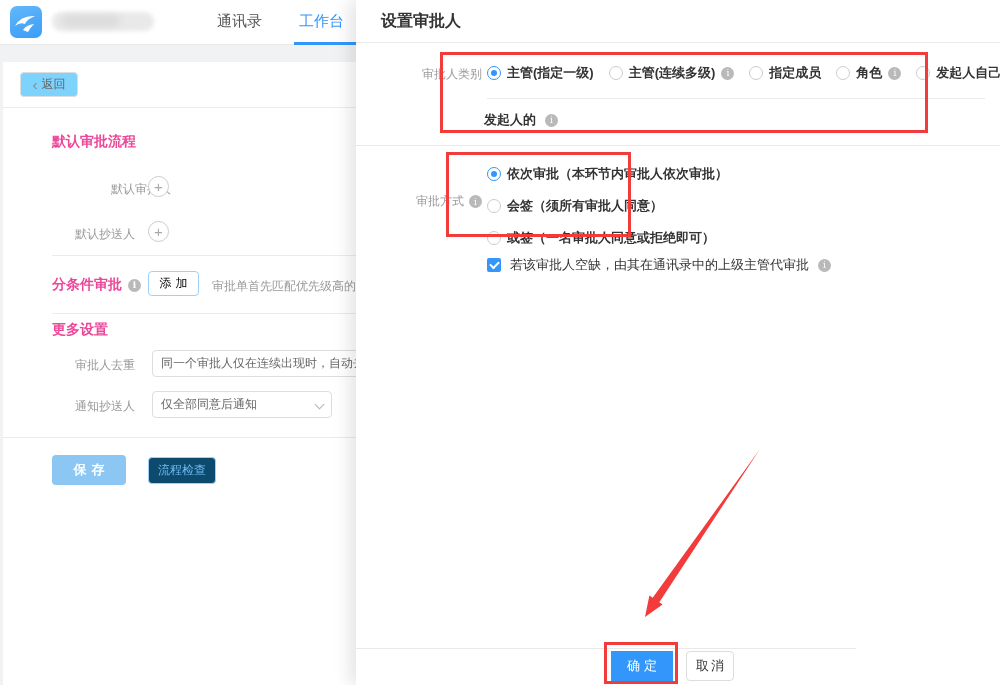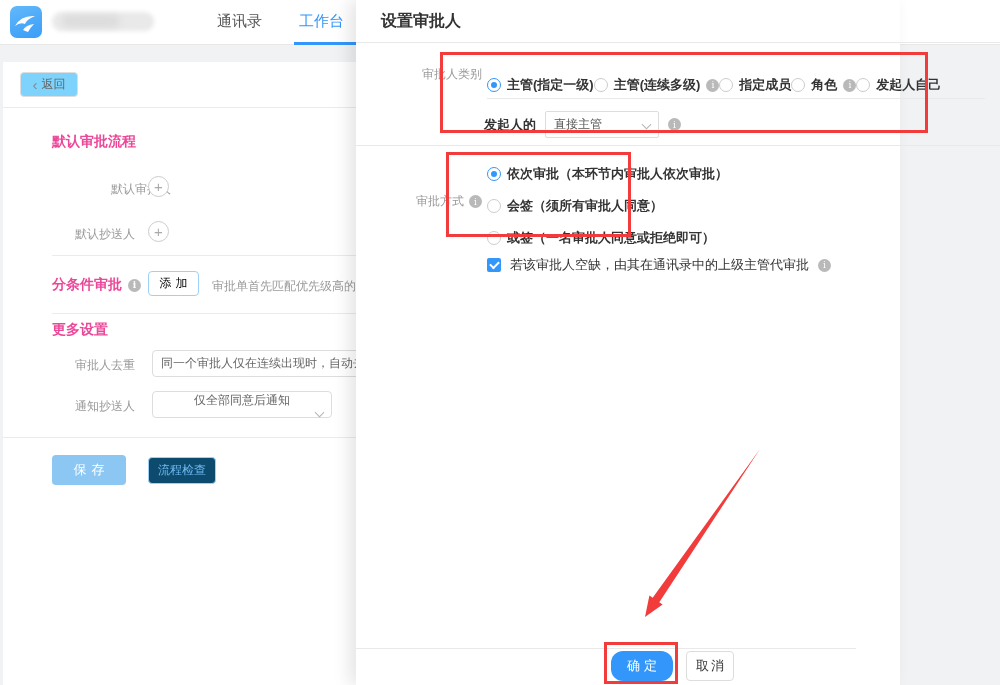--- a/index.html
+++ b/index.html
@@ -25,44 +25,44 @@
   .sec-title { position:absolute; font-size:14px; font-weight:bold; color:#ec4899; }
   .f-label { position:absolute; font-size:12px; color:#999; }
   .plus-circle { position:absolute; width:21px; height:21px; border:1px solid #ccc; border-radius:50%; background:#fff; cursor:pointer; }
   .plus-circle::before { content:"+"; position:absolute; left:0; top:0; width:100%; height:100%; display:flex; align-items:center; justify-content:center; color:#aaa; font-size:15px; line-height:1; }
   .info-i { display:inline-flex; width:13px; height:13px; border-radius:50%; background:#b9b9b9; align-items:center; justify-content:center; flex:none; }
   .info-i::before { content:"i"; color:#fff; font-size:9px; font-family:"DejaVu Serif",serif; }
   .add-btn { position:absolute; left:145px; top:209px; width:51px; height:25px; border:1px solid #9ed1f7; border-radius:4px; background:#fff; color:#000000; font-size:12px; display:flex; align-items:center; justify-content:center; letter-spacing:4px; text-indent:4px; cursor:pointer; }
   .hint-text { position:absolute; left:209px; top:216px; font-size:12px; color:#999; white-space:nowrap; }
   .select-box { position:absolute; border:1px solid #ddd; border-radius:4px; background:#fff; font-size:12px; color:#666; display:flex; align-items:center; padding:0 8px; cursor:pointer; }
   .chev { width:7px; height:7px; border-right:1px solid #b5b5b5; border-bottom:1px solid #b5b5b5; transform:rotate(45deg); margin-left:auto; flex:none; }
-  .save-btn { position:absolute; left:49px; top:393px; width:74px; height:30px; border:none; border-radius:4px; background:#8cc7f3; color:#fff; font-size:13px; letter-spacing:5px; text-indent:5px; display:flex; align-items:center; justify-content:center; cursor:pointer; }
+  .save-btn { position:absolute; left:49px; top:393px; width:74px; height:30px; border:none; border-radius:4px; background:#8cc7f3; color:#fff; font-size:13px; letter-spacing:5px; text-indent:5px; display:flex; align-items:center; justify-content:center; cursor:pointer;font-weight:bold; }
   .check-btn { position:absolute; left:145px; top:395px; width:68px; height:27px; border:1px solid #9ed1f7; border-radius:4px; background:#0c4a6e; color:#6fb9f0; font-size:12px; display:flex; align-items:center; justify-content:center; cursor:pointer; }
 
   
-  .modal { position:absolute; left:356px; top:0; width:544px; height:685px; background:#fff; box-shadow:-7px 0 16px rgba(0,0,0,.10); z-index:5;text-decoration:underline; }
+  .modal { position:absolute; left:356px; top:0; width:644px; height:685px; background:#fff; box-shadow:-7px 0 16px rgba(0,0,0,.10); z-index:5;text-decoration:underline; }
   .modal-title { position:absolute; left:25px; top:11px; font-size:16px; font-weight:bold; color:#333; }
   .m-div { position:absolute; height:1px; background:#e9e9e9; }
   .m-label { position:absolute; left:0; width:126px; text-align:right; font-size:12px; color:#999; }
-  .radio-row { position:absolute; left:131px; top:76px; display:flex; align-items:center; }
+  .radio-row { position:absolute; left:131px; top:64px; display:flex; align-items:center; gap:15px; }
   .radio { display:flex; align-items:center; gap:6px; cursor:pointer; }
   .rdot { width:14px; height:14px; border:1px solid #ccc; border-radius:50%; background:#fff; position:relative; flex:none; }
   .rdot.selected { border-color:#3296fa; }
   .rdot.selected::before { content:""; position:absolute; left:3px; top:3px; width:6px; height:6px; border-radius:50%; background:#3296fa; }
   .rlabel { font-size:13px; font-weight:bold; color:#333; white-space:nowrap; }
   .initiator-row { position:absolute; left:128px; top:111px; display:flex; align-items:center; gap:9px; }
   .initiator-label { font-size:13px; font-weight:bold; color:#333; }
   .m-select { position:relative; width:114px; height:27px; border:1px solid #ddd; border-radius:2px; font-size:12px; color:#555; display:flex; align-items:center; padding:0 8px; cursor:pointer; }
   .method-col { position:absolute; left:131px; top:165px; display:flex; flex-direction:column; gap:14px; }
   .m-label-flex { position:absolute; left:0; top:193px; width:126px; display:flex; justify-content:flex-end; align-items:center; gap:5px; font-size:12px; color:#999; }
   .cb-row { position:absolute; left:131px; top:256px; display:flex; align-items:center; gap:9px; }
   .checkbox { width:14px; height:14px; border-radius:2px; background:#3296fa; position:relative; flex:none; cursor:pointer; }
   .checkbox::before { content:""; position:absolute; left:3px; top:3px; width:7px; height:4px; border-left:2px solid #fff; border-bottom:2px solid #fff; transform:rotate(-45deg); }
   .cb-label { font-size:13px; color:#333; }
-  .confirm-btn { position:absolute; left:255px; top:651px; width:62px; height:30px; border:none; border-radius:12px; background:#3296fa; color:#fff; font-size:13px; letter-spacing:4px; text-indent:4px; display:flex; align-items:center; justify-content:center; cursor:pointer; }
+  .confirm-btn { position:absolute; left:255px; top:651px; width:62px; height:30px; border:none; border-radius:0; background:#3296fa; color:#fff; font-size:13px; letter-spacing:4px; text-indent:4px; display:flex; align-items:center; justify-content:center; cursor:pointer; }
   .cancel-btn { position:absolute; left:330px; top:651px; width:48px; height:30px; border:1px solid #ddd; border-radius:4px; background:#fff; color:#333; font-size:13px; letter-spacing:2px; text-indent:2px; display:flex; align-items:center; justify-content:center; cursor:pointer; }
 
   
   .red-box { position:absolute; border:3px solid #f23b3b; z-index:20; pointer-events:none; }
   .red-box1 { left:440px; top:52px; width:488px; height:81px; }
   .red-box2 { left:446px; top:152px; width:185px; height:85px; }
   .red-box3 { left:604px; top:642px; width:74px; height:42px; }
   .arrow-svg { position:absolute; left:0; top:0; z-index:21; pointer-events:none; }
 </style>
 </head>
@@ -105,21 +105,21 @@
   <div class="hint-text">审批单首先匹配优先级高的条件，</div>
 
   <div class="lc-div" style="left:49px; top:251px; width:308px;"></div>
 
   <div class="sec-title" style="left:49px; top:259px;">更多设置</div>
   <div class="f-label" style="left:72px; top:295px;">审批人去重</div>
   <div class="select-box" style="left:149px; top:288px; width:232px; height:27px;">
     <span style="white-space:nowrap;">同一个审批人仅在连续出现时，自动去重</span>
   </div>
   <div class="f-label" style="left:72px; top:336px;">通知抄送人</div>
-  <div class="select-box" style="left:149px; top:329px; width:180px; height:27px;flex-direction:column;">
+  <div class="select-box" style="left:149px; top:329px; width:180px; height:27px;">
     <span>仅全部同意后通知</span>
     <span class="chev"></span>
   </div>
 
   <div class="lc-div" style="left:0; top:375px; width:357px;"></div>
 
   <button class="save-btn">保存</button>
   <button class="check-btn">流程检查</button>
 </div>
 
@@ -150,24 +150,20 @@
     <label class="radio">
       <span class="rdot"></span>
       <span class="rlabel">发起人自己</span>
     </label>
   </div>
 
   <div class="m-div" style="left:131px; top:98px; width:498px;"></div>
 
   <div class="initiator-row">
     <span class="initiator-label">发起人的</span>
-    <div class="m-select">
-      <span>直接主管</span>
-      <span class="chev"></span>
-    </div>
     <span class="info-i"></span>
   </div>
 
   <div class="m-div" style="left:0; top:145px; width:644px;"></div>
 
   <div class="m-label-flex">
     <span>审批方式</span>
     <span class="info-i"></span>
   </div>
   <div class="method-col">

